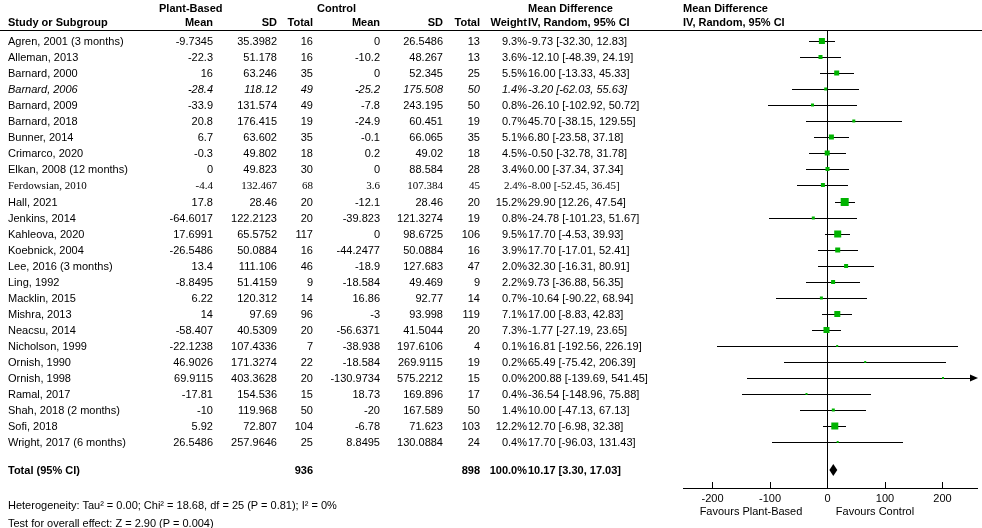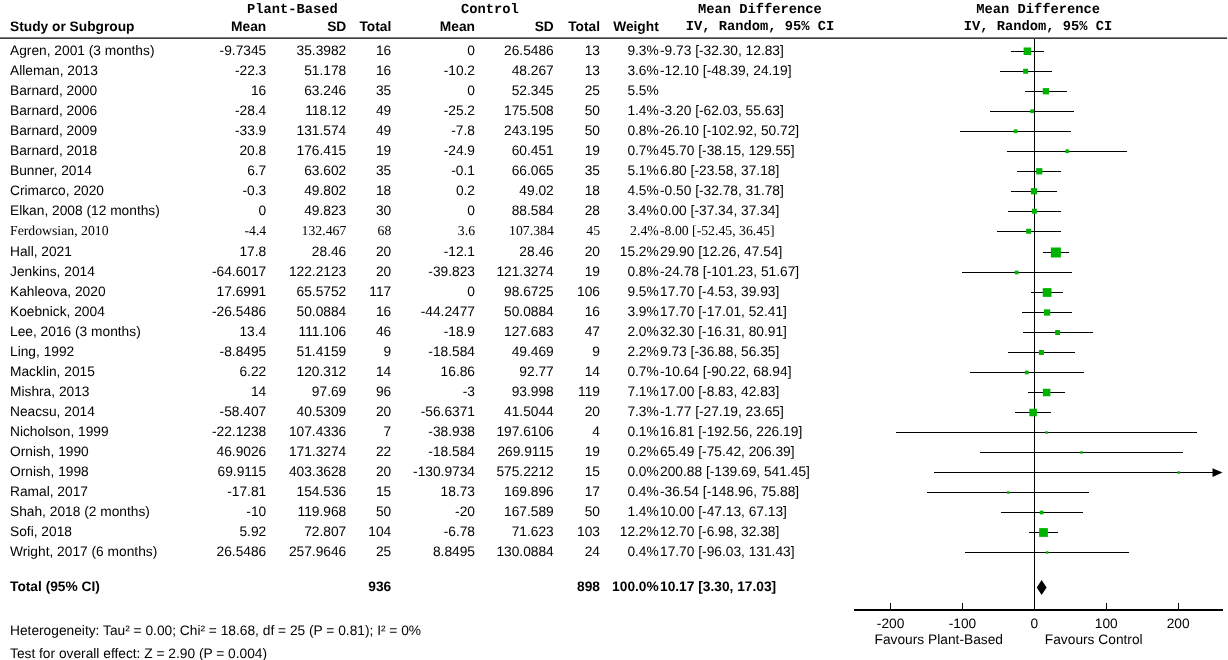--- a/index.html
+++ b/index.html
@@ -3,21 +3,21 @@
 <meta charset="utf-8">
 <style>
   html,body{margin:0;padding:0;background:#fff;}
   .wrap{
     position:relative;width:982px;height:528px;background:#fff;
     font-family:"Liberation Sans",sans-serif;font-size:11px;color:#000;
     overflow:hidden;
   }
   .abs{position:absolute;white-space:nowrap;}
   .b{font-weight:bold;}
-  .ctr{text-align:center;font-family:Liberation Mono, monospace;}
+  .ctr{text-align:left;}
   .h1{top:2px;height:13px;line-height:13px;}
   .h2{top:16px;height:13px;line-height:13px;}
   .rule{left:0;top:30px;width:982px;height:1px;background:#000;}
   .trow{position:absolute;left:0;width:690px;height:16px;}
   .cell{position:absolute;top:0;height:16px;line-height:16px;white-space:nowrap;}
   
   .c-study{left:8px;width:212px;text-align:left;}
   .c-tmean{left:133px;width:80px;text-align:right;}
   .c-tsd{left:217px;width:60px;text-align:right;}
   .c-ttot{left:281px;width:32px;text-align:right;}
@@ -81,22 +81,23 @@
       </div>
       <div class="trow" style="top: 65px;">
         <span class="cell c-study">Barnard, 2000</span>
         <span class="cell c-tmean">16</span>
         <span class="cell c-tsd">63.246</span>
         <span class="cell c-ttot">35</span>
         <span class="cell c-cmean">0</span>
         <span class="cell c-csd">52.345</span>
         <span class="cell c-ctot">25</span>
         <span class="cell c-w">5.5%</span>
-      </div>
-      <div class="trow" style="top: 81px;">
+        <span class="cell c-ci">16.00 [-13.33, 45.33]</span>
+      </div>
+      <div class="trow" style="top: 81px; font-style: italic;">
         <span class="cell c-study">Barnard, 2006</span>
         <span class="cell c-tmean">-28.4</span>
         <span class="cell c-tsd">118.12</span>
         <span class="cell c-ttot">49</span>
         <span class="cell c-cmean">-25.2</span>
         <span class="cell c-csd">175.508</span>
         <span class="cell c-ctot">50</span>
         <span class="cell c-w">1.4%</span>
         <span class="cell c-ci">-3.20 [-62.03, 55.63]</span>
       </div>

